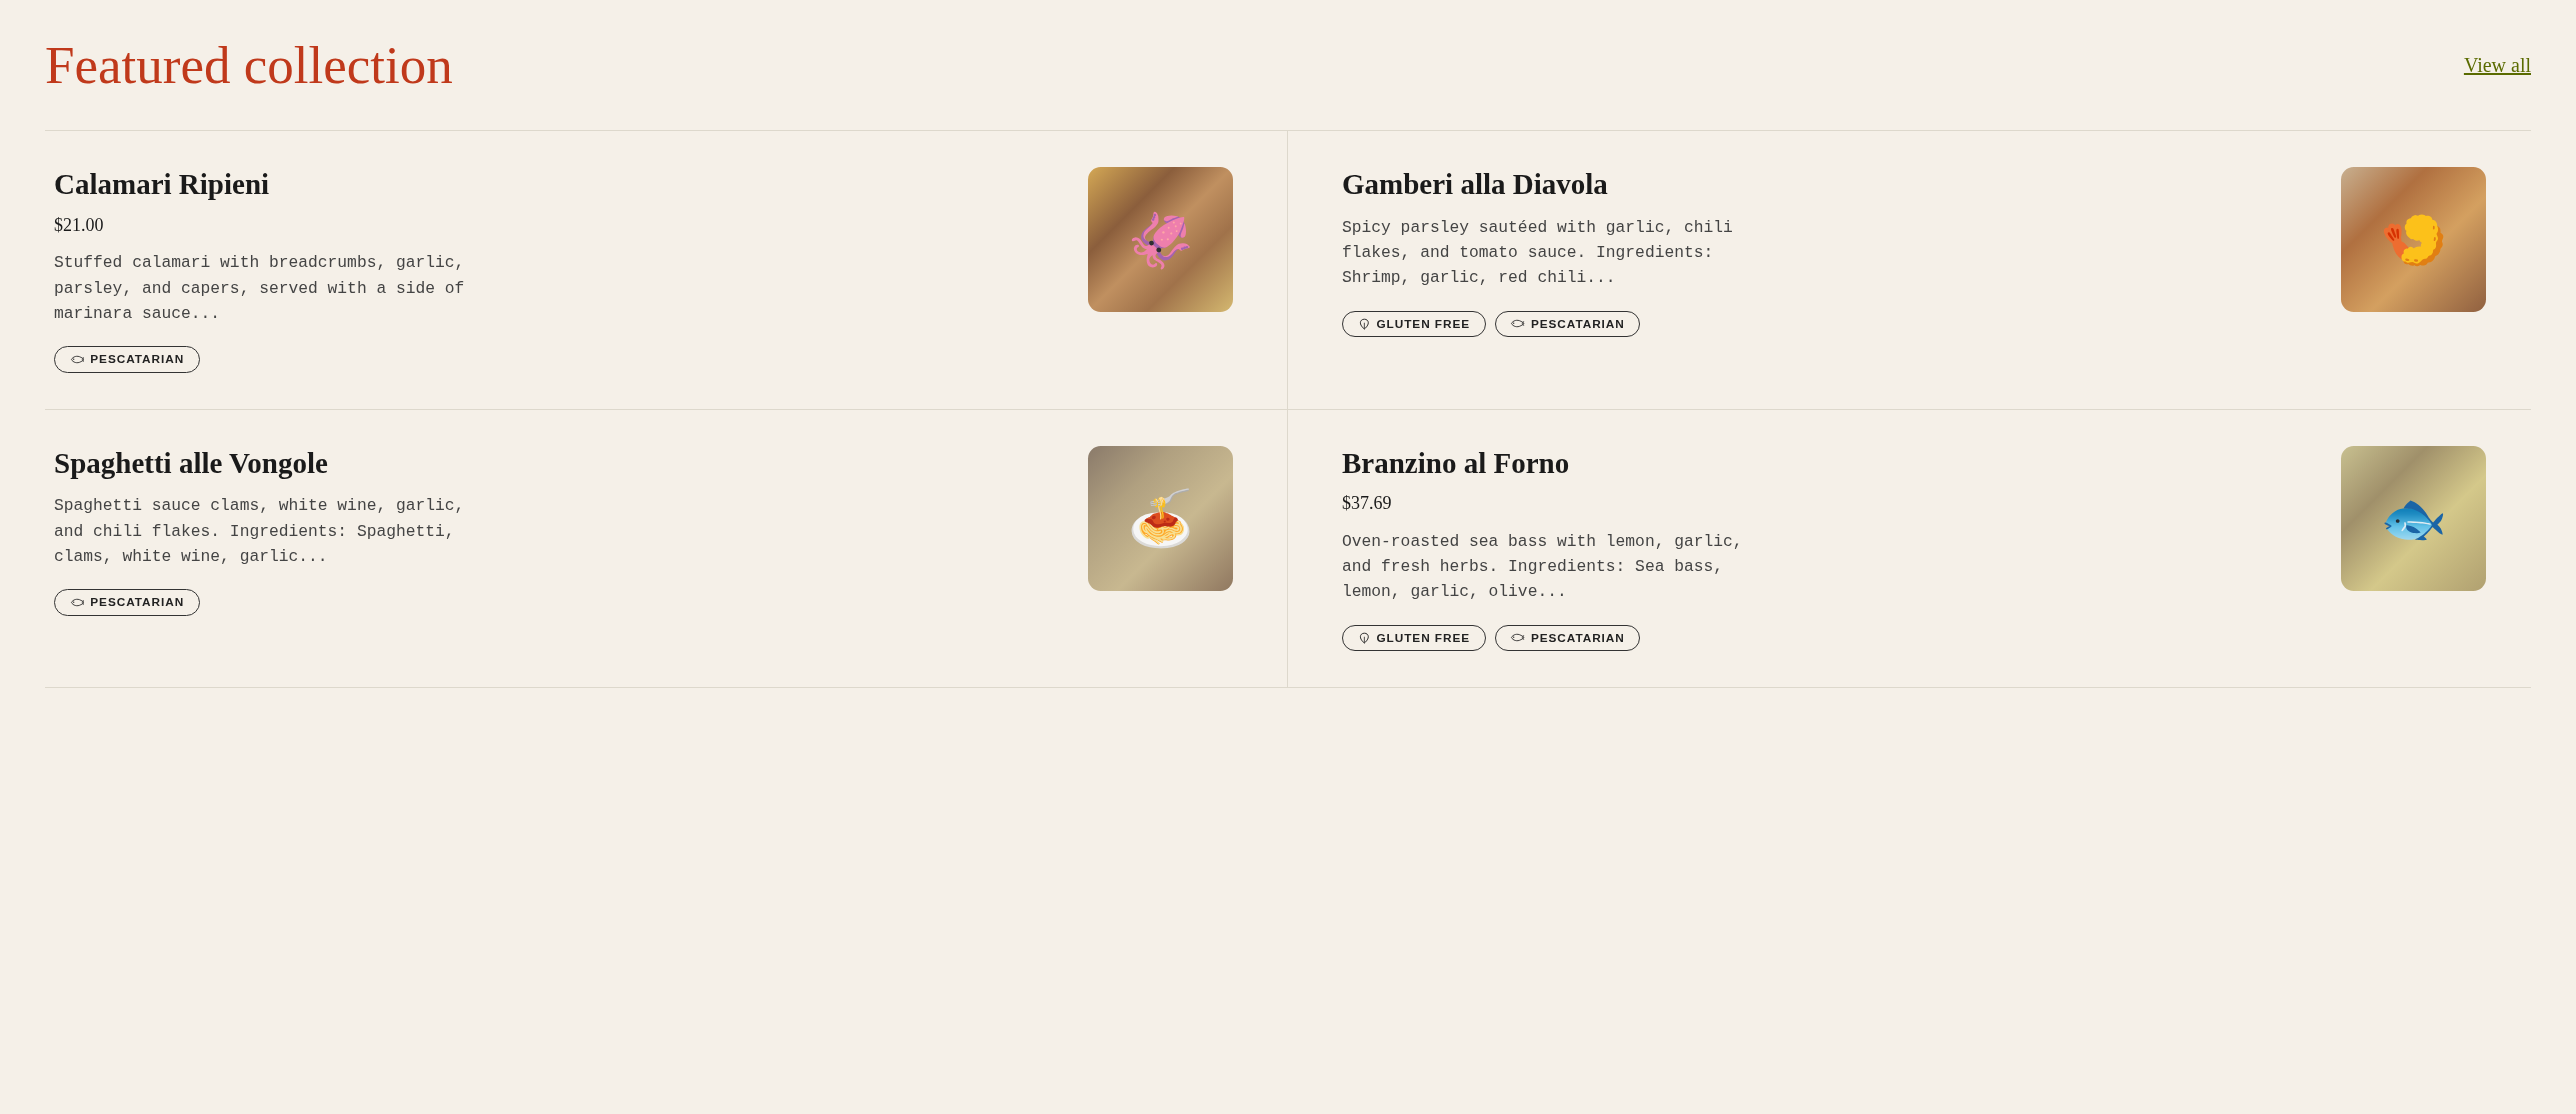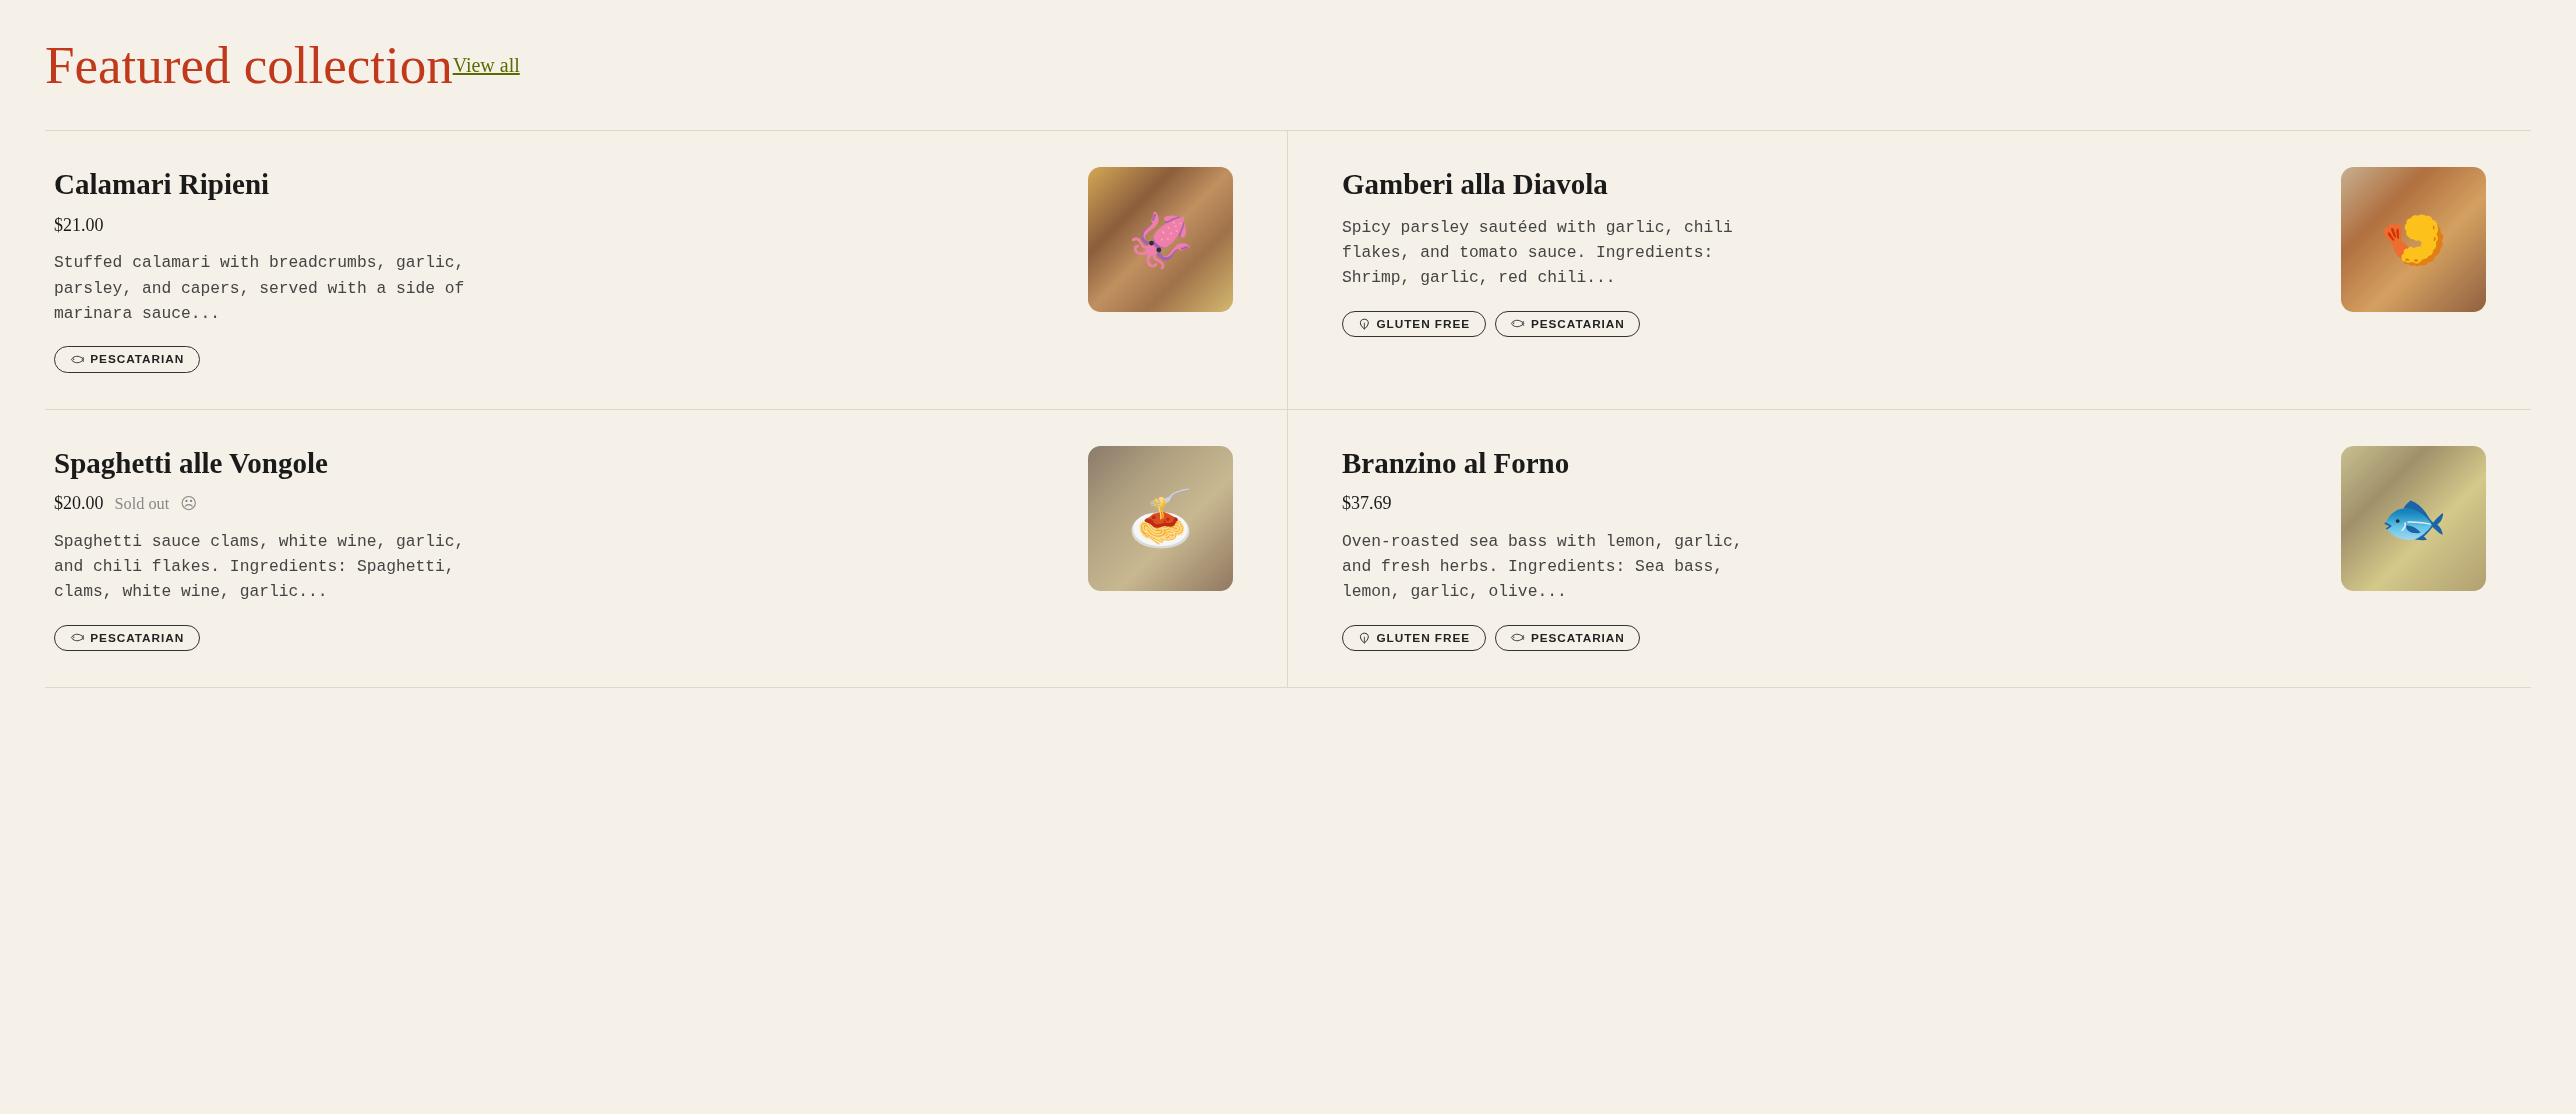--- a/index.html
+++ b/index.html
@@ -10,21 +10,21 @@
 
     body {
       background-color: #f5f0e8;
       font-family: Georgia, 'Times New Roman', serif;
       min-height: 100vh;
       padding: 36px 45px 54px 45px;
     }
 
     .page-header {
       display: flex;
-      justify-content: flex-start;
+      justify-content: space-between;
       align-items: flex-start;
       margin-bottom: 36px;
     }
 
     .featured-title {
       font-size: 53px;
       font-weight: 400;
       color: #c0391b;
       font-family: Georgia, serif;
       line-height: 1.1;
@@ -260,25 +260,20 @@
         </svg>
         <span>PESCATARIAN</span>
       </span>
         </div>
       </div>
       <div class="menu-item-image img-gamberi" role="img" aria-label="Gamberi alla Diavola dish"></div>
     </div>
     <div class="menu-item">
       <div class="menu-item-content">
         <h2 class="menu-item-name">Spaghetti alle Vongole</h2>
-        <div class="menu-item-price-row">
-           <span class="menu-item-price">$20.00</span>
-           <span class="sold-out-text">Sold out</span>
-           <span class="sold-out-icon">☹</span>
-         </div>
         <p class="menu-item-description">Spaghetti sauce clams, white wine, garlic, and chili flakes. Ingredients: Spaghetti, clams, white wine, garlic...</p>
         <div class="tags-row">
           <span class="tag">
         <svg class="fish-svg" viewBox="0 0 20 14" fill="none" xmlns="http://www.w3.org/2000/svg">
           <path d="M2 7 C4 3, 10 1, 15 4 C17 5, 19 6, 19 7 C19 8, 17 9, 15 10 C10 13, 4 11, 2 7Z" stroke="#222" stroke-width="1.2" fill="none"></path>
           <path d="M19 4 L17 7 L19 10" stroke="#222" stroke-width="1.2" fill="none"></path>
           <circle cx="5" cy="6.5" r="1" fill="#222"></circle>
         </svg>
         <span>PESCATARIAN</span>
       </span>

